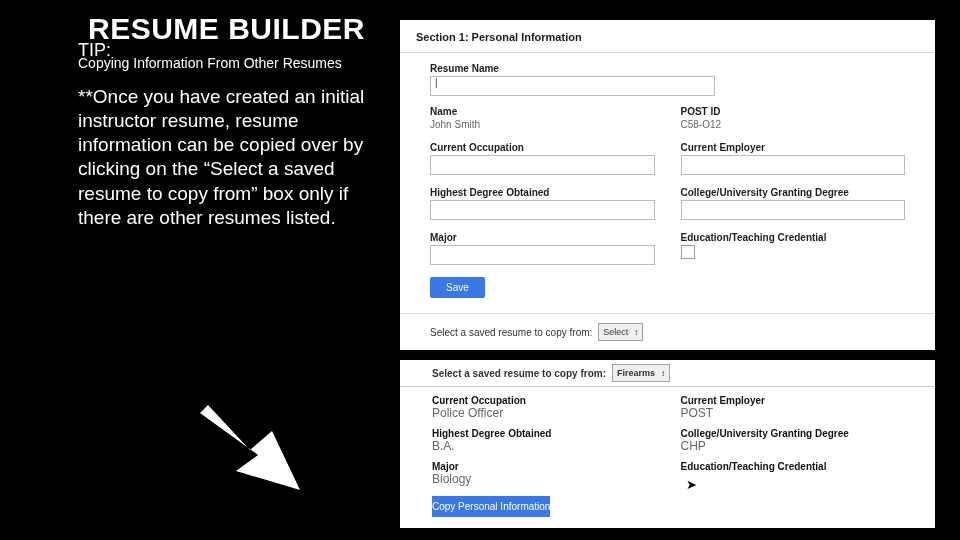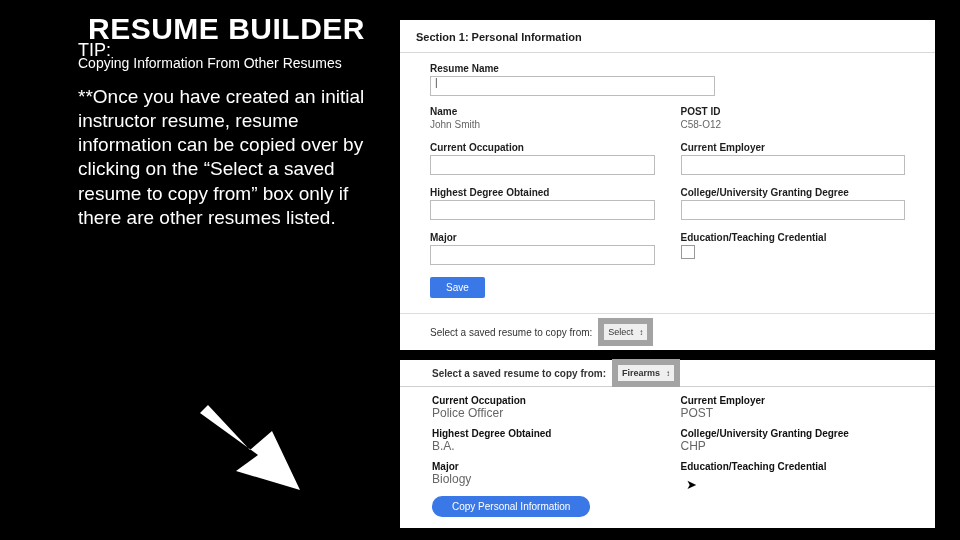--- a/index.html
+++ b/index.html
@@ -17,32 +17,32 @@
   .secHdr{display:flex;align-items:center;height:22px;border-bottom:1px solid #d8d8d8;padding:6px 16px 4px;font-weight:700;color:#1d1d1d;font-size:11px}
   .formArea{padding:10px 30px 0 30px}
   .row2{display:flex;gap:26px;margin-bottom:2px}
   .col{flex:1}
   .col .lbl{font-weight:700;font-size:10px;color:#1d1d1d;margin-bottom:2px}
   .col .val{font-size:10px;color:#666;margin-bottom:10px}
   .finput{height:18px;border:1px solid #bcbcbc;background:#fff;margin-bottom:10px;padding:0 4px;font-size:10px;color:#444}
   .check{width:12px;height:12px;border:1px solid #999;display:inline-block}
   .btn{display:inline-block;background:#3b78e7;color:#fff;font-size:10px;padding:5px 16px;border-radius:2px}
   .copyBarA{position:absolute;left:0;right:0;bottom:0;height:36px;border-top:1px solid #ddd;display:flex;align-items:center;padding-left:30px;gap:6px}
-  .selBox{display:inline-flex;align-items:center;height:16px;border:6px solid #a3a3a3;font-size:9px;padding:0 4px;color:#333;background:#efefef}
+  .selBox{display:inline-flex;align-items:center;height:16px;border:1px solid #a3a3a3;font-size:9px;padding:0 4px;color:#333;background:#efefef}
   .selBox .spn{margin-left:6px;font-size:8px}
 
   
   .panelB{position:absolute;left:400px;top:360px;width:535px;height:168px;background:#fff;box-shadow:0 2px 4px rgba(0,0,0,.85);font-size:10px;color:#333}
   .panelB .copyHdr{height:26px;border-bottom:1px solid #cfcfcf;display:flex;align-items:center;padding-left:32px;gap:6px;font-weight:700;font-size:10px}
   .panelB .gridB{padding:8px 32px 0 32px}
   .panelB .rowB{display:flex;gap:26px;margin-bottom:0}
   .panelB .colB{flex:1}
   .panelB .lblB{font-weight:700;font-size:10px;color:#111}
   .panelB .valB{font-size:12px;color:#666;margin-bottom:8px}
-  .btn2{display:inline-block;background:#3b78e7;color:#fff;font-size:10px;padding:5px 20px;border-radius:10px;margin-left:32px;margin-top:2px}
+  .btn2{display:inline-block;background:#3b78e7;color:#fff;font-size:10px;padding:5px 0;border-radius:0;margin-left:32px;margin-top:2px}
 
   .cursor{position:absolute;left:686px;top:477px;font-size:13px;color:#000}
 </style>
 </head>
 <body>
 
 <div class="slide">
 
   <div class="left">
     <p class="title">RESUME BUILDER</p>

